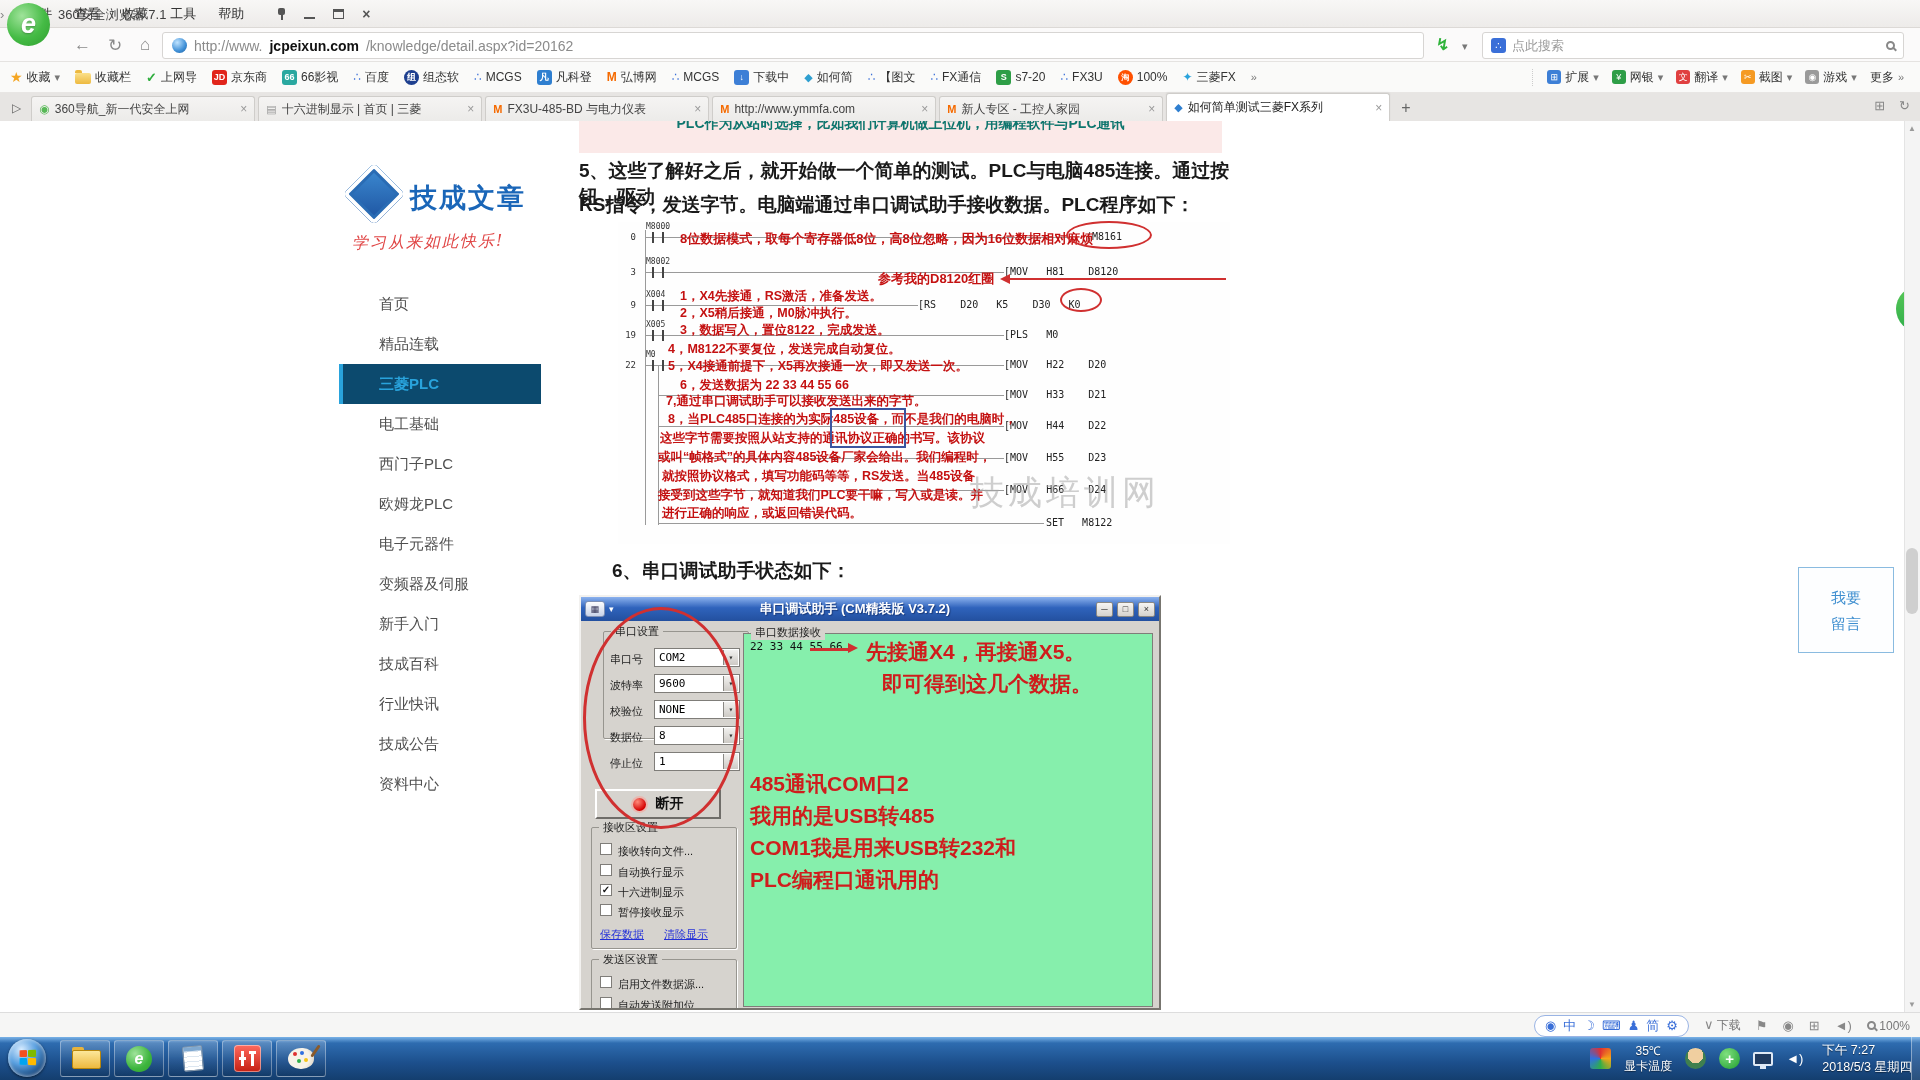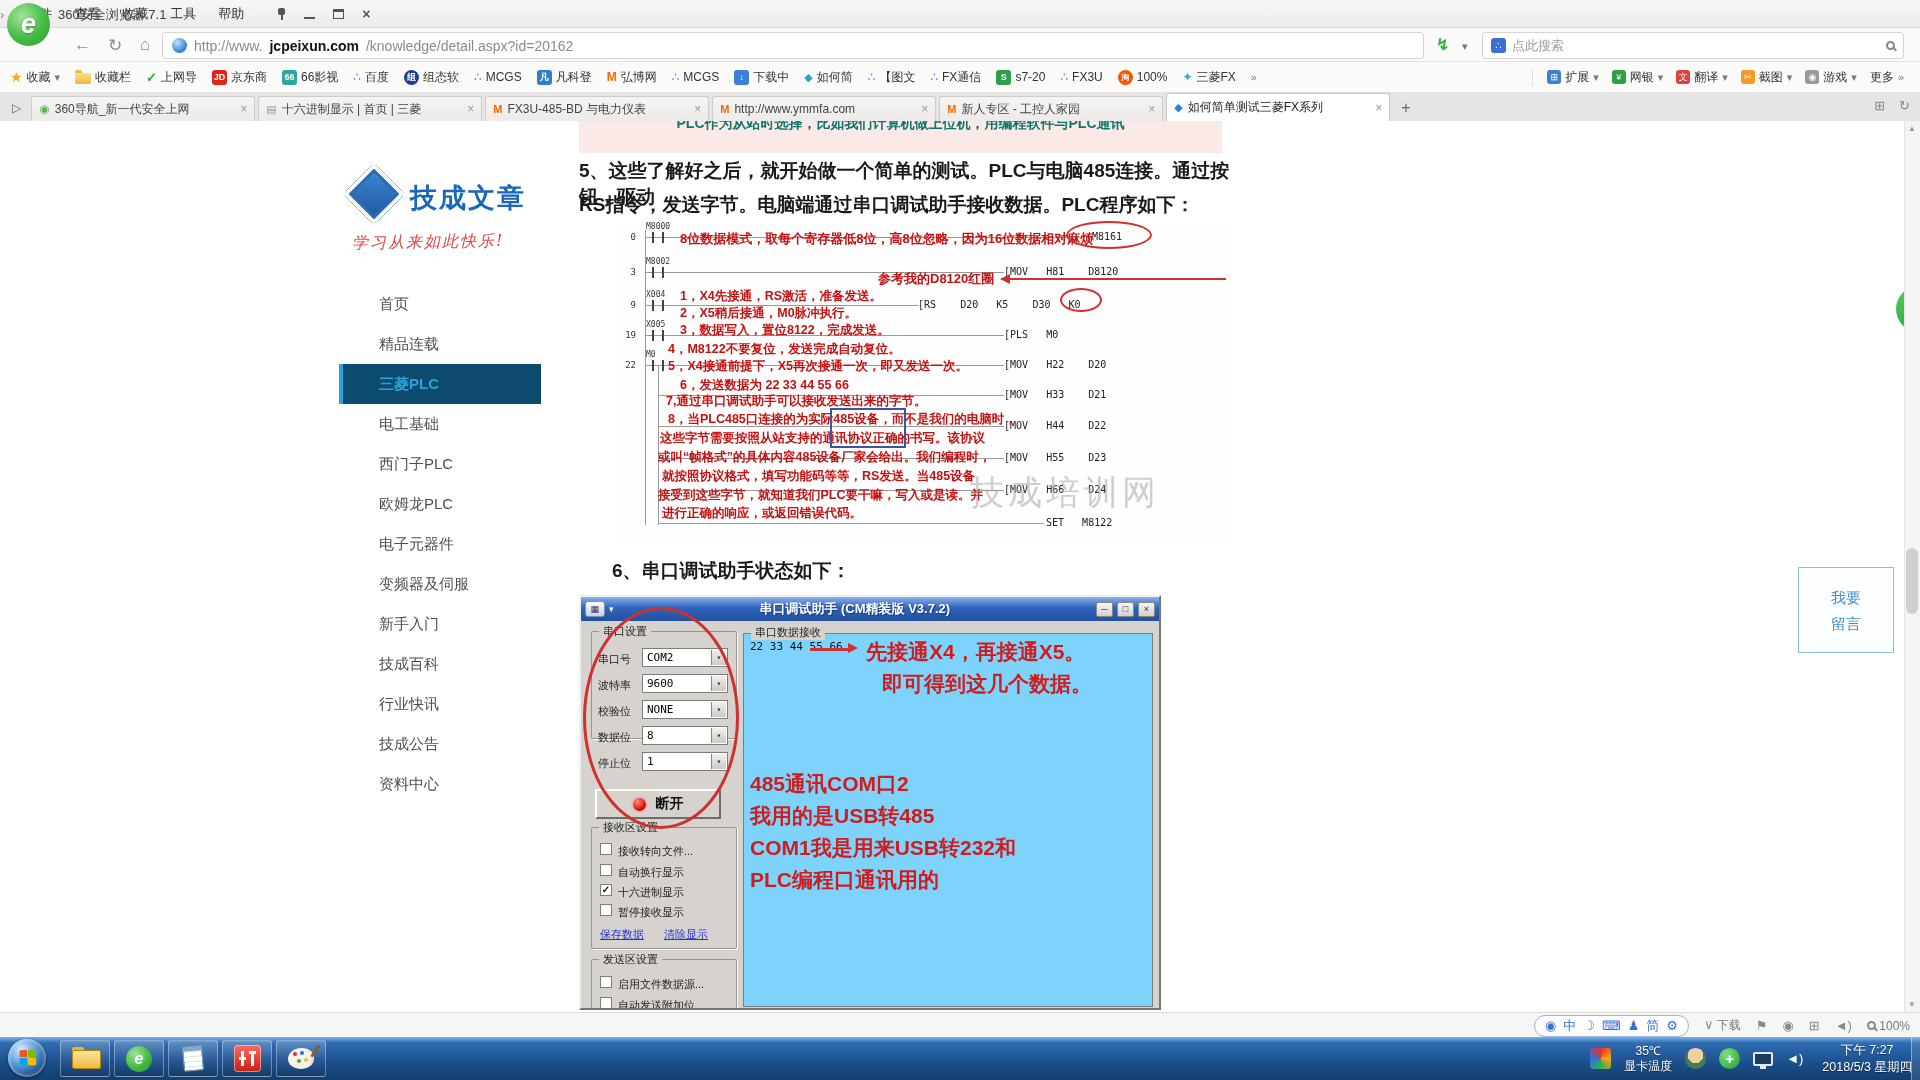--- a/index.html
+++ b/index.html
@@ -98,21 +98,21 @@
 .grp{position:absolute;border:1px solid #97958f;border-radius:2px;box-shadow:1px 1px 0 #fff}
 .grp .cap{position:absolute;top:-8px;left:7px;background:#d6d3ce;padding:0 4px;font-size:11px;color:#1d1d1d}
 .frow{position:absolute;font-size:11px;color:#1d1d1d}
 .dd{position:absolute;width:86px;height:19px;background:#fff;border:1px solid #7f7d79;font-size:11px;padding:2px 0 0 4px;font-family:"DejaVu Sans Mono",monospace}
 .ddb{position:absolute;right:1px;top:1px;bottom:1px;width:15px;background:linear-gradient(#f2f1ef,#cdcac5);border-left:1px solid #8a8884;display:flex;align-items:center;justify-content:center;font-size:8px;color:#333}
 .discbtn{position:absolute;left:14px;top:192px;width:126px;height:30px;background:#d6d3ce;border:2px solid;border-color:#fff #6f6d69 #6f6d69 #fff;display:flex;align-items:center;justify-content:center;gap:10px;font-size:14px;font-weight:bold;color:#111}
 .reddot{width:13px;height:13px;border-radius:50%;background:radial-gradient(circle at 35% 30%,#ff8a7a,#d40000 70%);box-shadow:0 0 0 2px #e9b8b0}
 .cb{position:absolute;width:12px;height:12px;background:#fff;border:1px solid #7f7d79;font-size:10px;line-height:10px;text-align:center;color:#111;font-weight:bold}
 .cblab{position:absolute;font-size:11px;color:#1d1d1d}
 .slink{position:absolute;font-size:11px;color:#2431d8;text-decoration:underline}
-.rbox{position:absolute;left:162px;top:36px;width:410px;height:374px;background:#7dd3fc;border:1px solid #7f7d79}
+.rbox{position:absolute;left:162px;top:36px;width:410px;height:374px;background:#86efac;border:1px solid #7f7d79}
 .rcap{position:absolute;left:170px;top:28px;background:#d6d3ce;padding:0 4px;font-size:11px;color:#1d1d1d;z-index:3}
 .rdata{position:absolute;left:6px;top:6px;font-size:11px;font-family:"DejaVu Sans Mono",monospace;color:#111}
 .bigred{position:absolute;font-weight:bold;color:#cf1d1d;white-space:nowrap}
 .bigell{position:absolute;left:2px;top:10px;width:156px;height:222px;border:3px solid #d03030;border-radius:50%;z-index:5}
 
 .feedback{left:1798px;top:567px;width:96px;height:86px;background:#fdfeff;border:1px solid #8abbe0;color:#3f8fd0;font-size:15px;text-align:center;padding-top:17px;line-height:26px}
 .badge{left:1896px;top:286px;width:46px;height:46px;border-radius:50%;background:linear-gradient(#59c858,#2fae4a);color:#fff;font-size:13px;display:flex;align-items:center;justify-content:flex-start;padding-left:8px}
 .scrollbar{left:1904px;top:121px;width:16px;height:891px;background:#f4f4f4;border-left:1px solid #e4e4e4}
 .sthumb{left:1906px;top:548px;width:12px;height:66px;background:#cfcfcf;border-radius:6px}
 .sarr{position:absolute;left:1908px;font-size:8px;color:#9a9a9a}
@@ -142,21 +142,21 @@
 .paintic::after{content:"";position:absolute;right:-3px;top:-4px;width:3px;height:14px;background:#8a5a2a;transform:rotate(35deg);border-radius:2px}
 .tray{position:absolute;right:8px;top:0;height:43px;display:flex;align-items:center;gap:13px;color:#fff}
 .trayic{width:21px;height:21px;border-radius:3px}
 .ati{background:conic-gradient(#e03030,#f5a518,#2fae4a,#3070e0,#e03030)}
 .worker{border-radius:50%;background:radial-gradient(circle at 50% 35%,#f0cfa0 45%,#3f7f4f 46%)}
 .gplus{border-radius:50%;background:radial-gradient(circle at 35% 30%,#7fe07f,#1f9e2f);color:#fff;font-weight:bold;font-size:15px;display:flex;align-items:center;justify-content:center}
 .mon{width:20px;height:14px;background:#1f3a5f;border:2px solid #dfe9f5;border-radius:2px;position:relative}
 .mon::after{content:"";position:absolute;left:5px;bottom:-5px;width:6px;height:3px;background:#dfe9f5}
 .spk{color:#fff;font-size:13px}
 .temp{text-align:center;font-size:12px;line-height:15px;text-shadow:0 1px 1px rgba(0,0,0,.5)}
-.clock{text-align:center;font-size:12.5px;line-height:17px;text-shadow:0 1px 1px rgba(0,0,0,.5);margin-left:6px}
+.clock{text-align:left;font-size:12.5px;line-height:17px;text-shadow:0 1px 1px rgba(0,0,0,.5);margin-left:6px}
 .showdesk{position:absolute;right:0;top:0;width:9px;height:43px;background:rgba(255,255,255,.1);border-left:1px solid rgba(255,255,255,.4)}
 </style>
 </head>
 <body>
 
 <div id="app">
 
   <div class="ab titlebar">
     <div class="menubar">
       <span class="chev">›</span>
@@ -434,21 +434,21 @@
 
   <div class="ab serial">
     <div class="stitle">
       <span class="sappic">▦</span>
       <span class="scaret">▾</span>
       <span class="stxt">串口调试助手 (CM精装版 V3.7.2)</span>
       <span class="sctl">─</span>
       <span class="sctl">□</span>
       <span class="sctl">×</span>
     </div>
-    <div class="grp" style="left:10px;top:34px;width:146px;height:108px">
+    <div class="grp" style="left:22px;top:34px;width:146px;height:108px">
       <span class="cap">串口设置</span>
       <span class="frow" style="left:6px;top:20px">串口号</span>
       <span class="dd" style="left:50px;top:16px"><span>COM2</span><span class="ddb">▾</span></span>
       <span class="frow" style="left:6px;top:46px">波特率</span>
       <span class="dd" style="left:50px;top:42px"><span>9600</span><span class="ddb">▾</span></span>
       <span class="frow" style="left:6px;top:72px">校验位</span>
       <span class="dd" style="left:50px;top:68px"><span>NONE</span><span class="ddb">▾</span></span>
       <span class="frow" style="left:6px;top:98px">数据位</span>
       <span class="dd" style="left:50px;top:94px"><span>8</span><span class="ddb">▾</span></span>
       <span class="frow" style="left:6px;top:124px">停止位</span>

